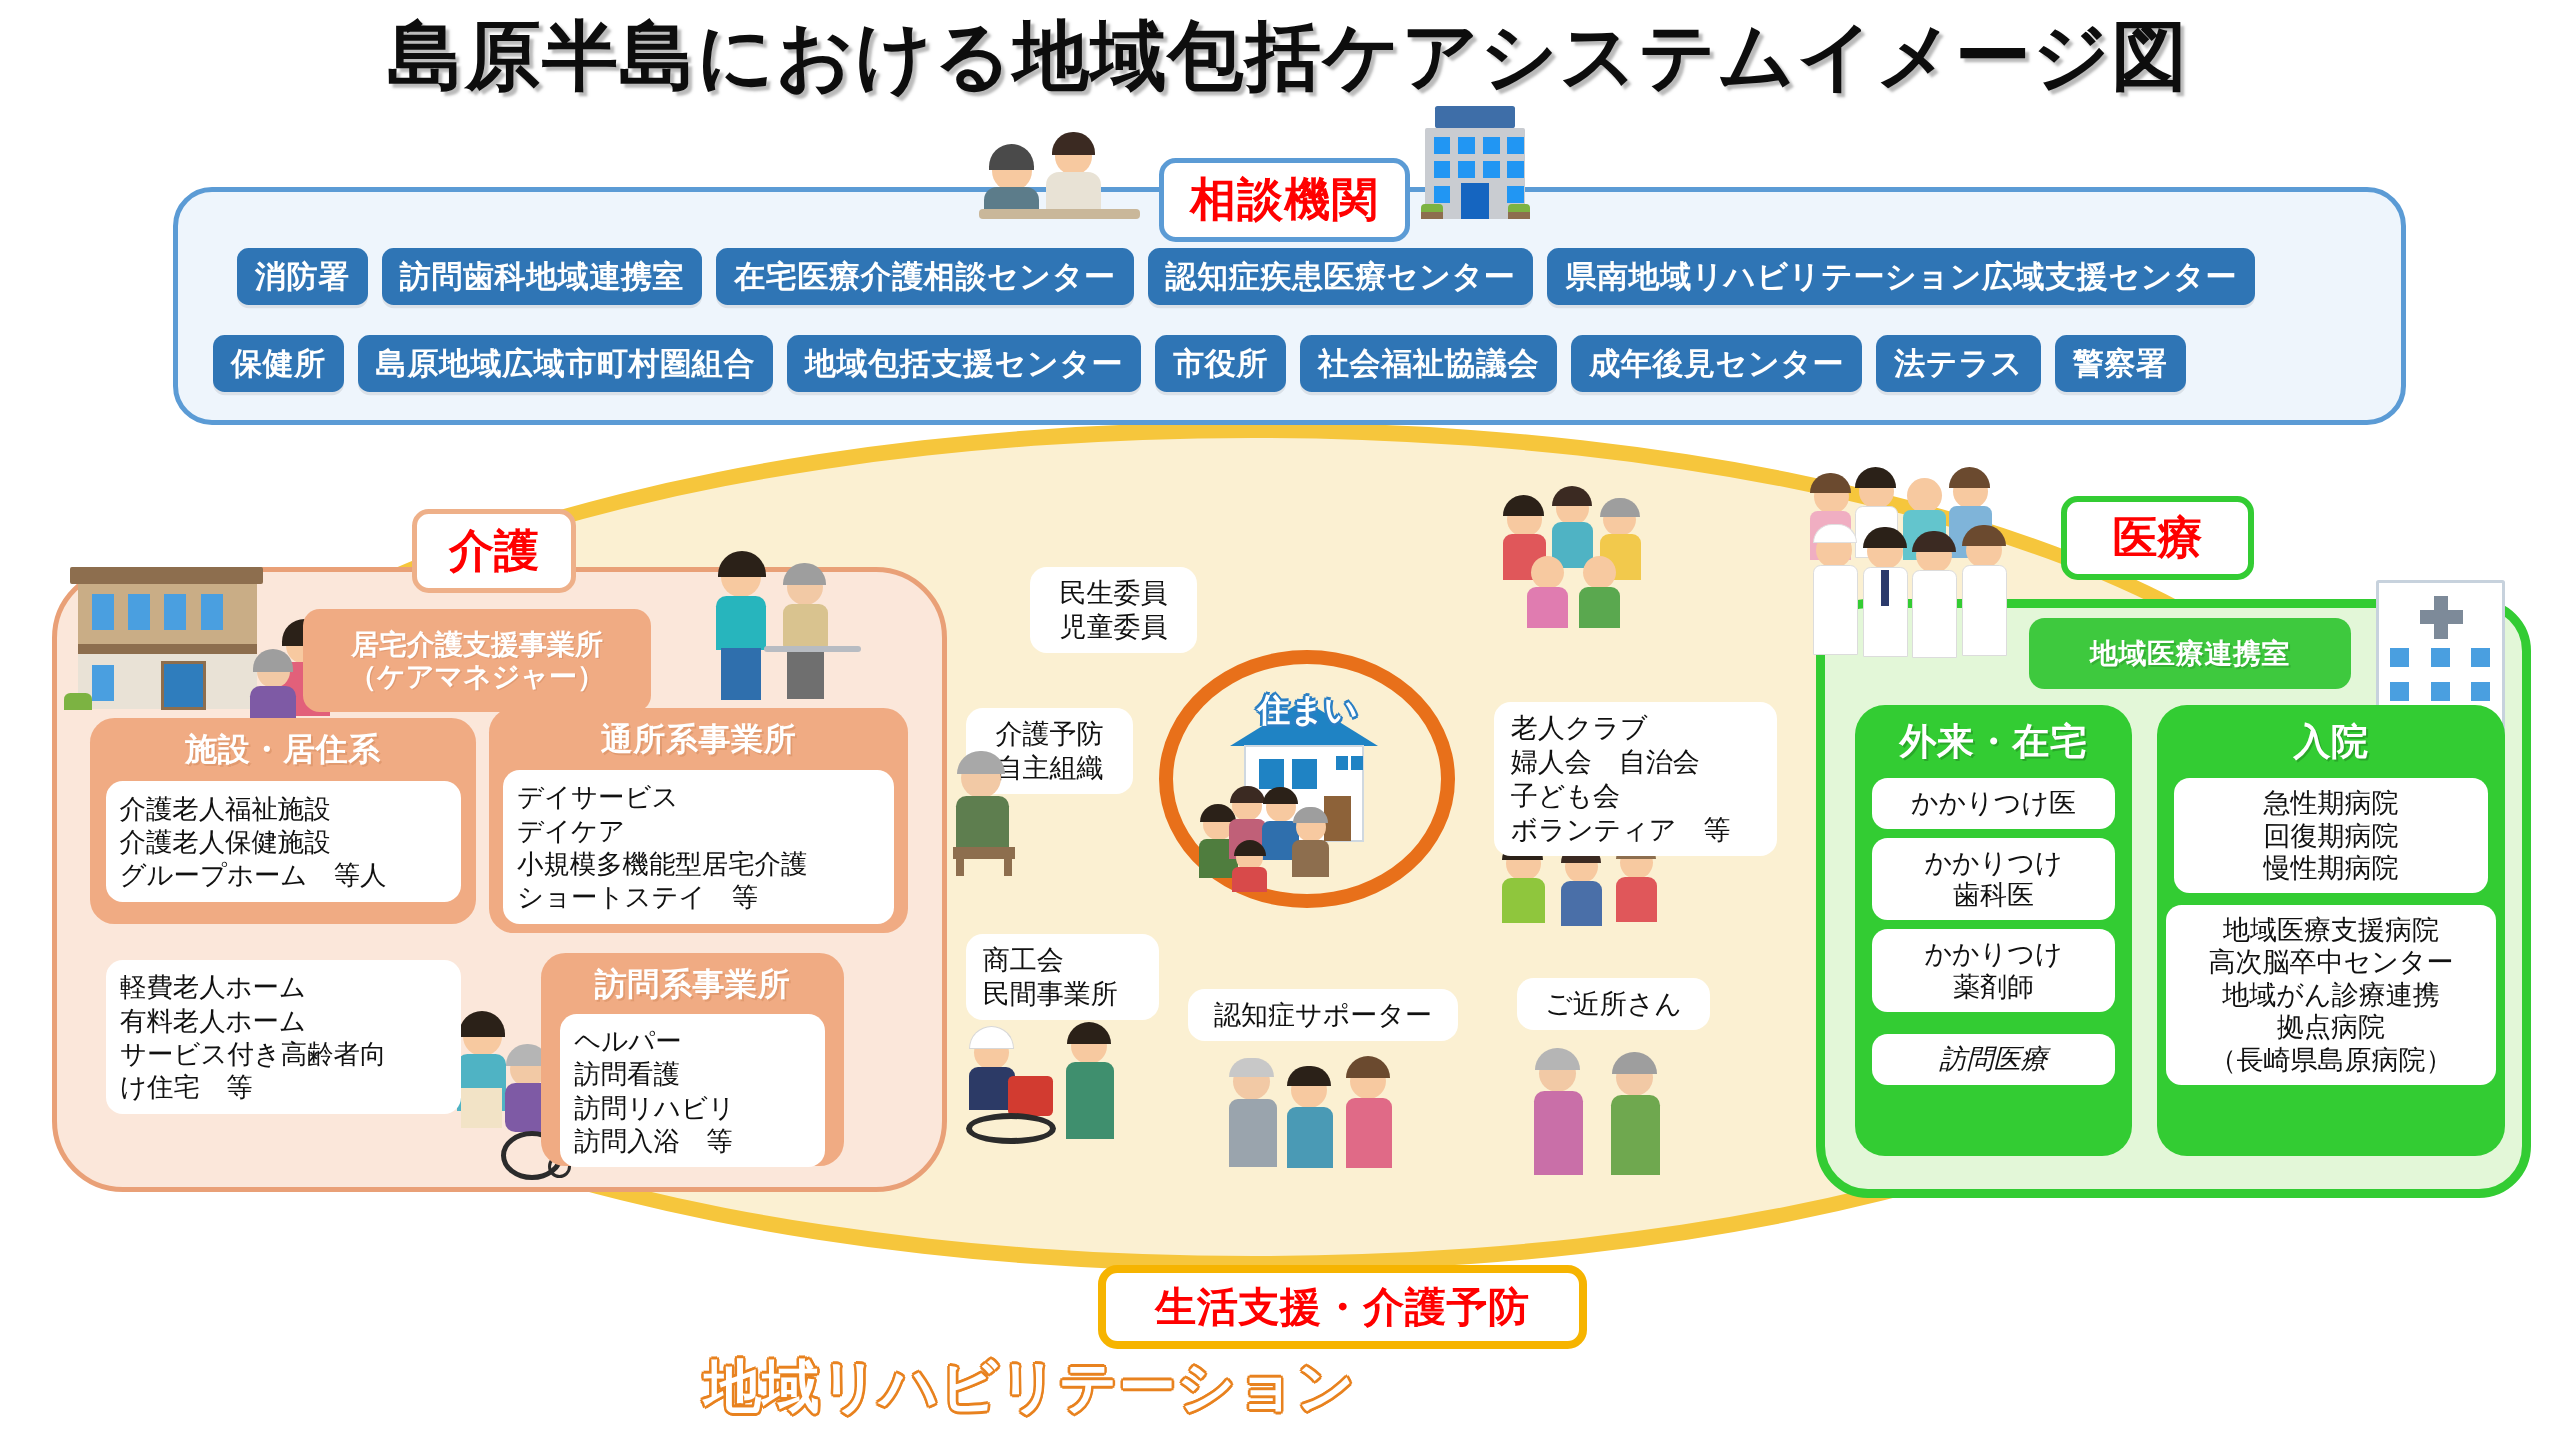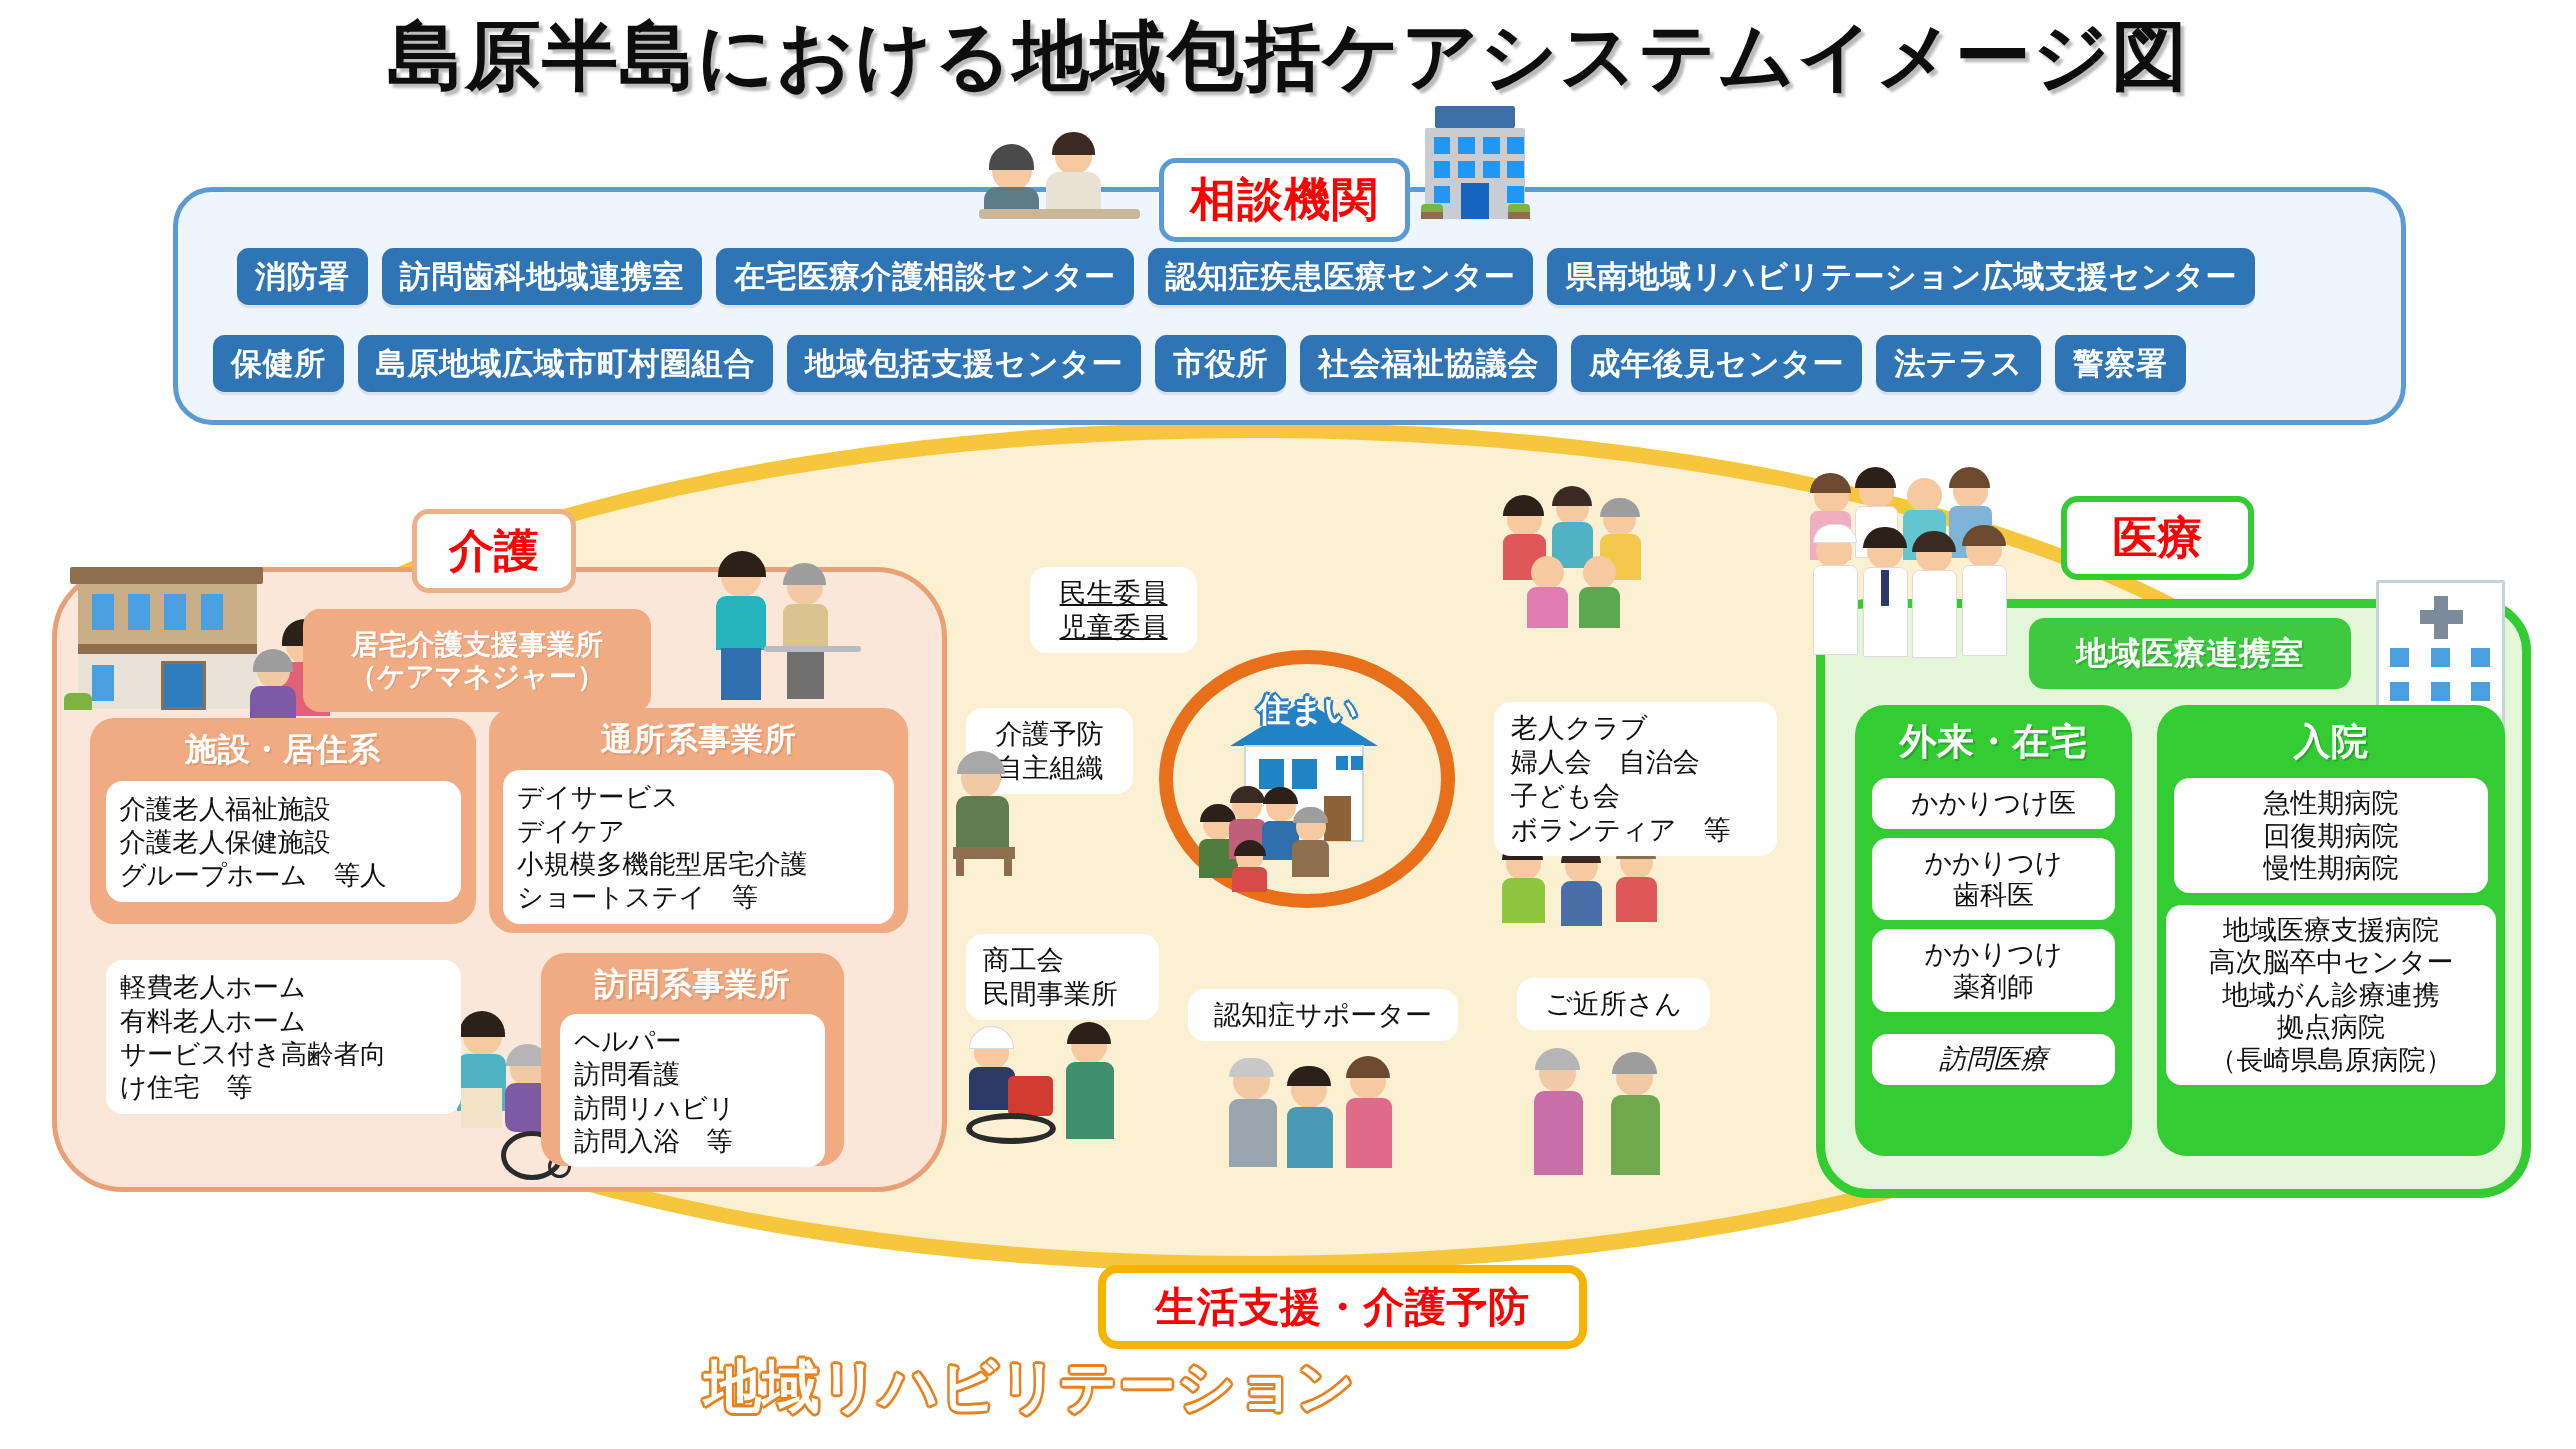--- a/index.html
+++ b/index.html
@@ -123,21 +123,21 @@
   #med-label{
     position:absolute;left:2061px;top:496px;width:193px;height:84px;
     background:#ffffff;border:6.4px solid #33cc33;border-radius:16.7px;box-sizing:border-box;
     display:flex;align-items:center;justify-content:center;
     color:#ff0000;font-size:45px;font-weight:bold;z-index:7;
   }
   #med-liaison{
     position:absolute;left:2029px;top:618px;width:322px;height:71px;
     background:#3ec93e;border-radius:15.5px;z-index:7;
     display:flex;align-items:center;justify-content:center;
-    color:#ffffff;font-size:32px;font-weight:bold;letter-spacing:0.6px;
+    color:#ffffff;font-size:28px;font-weight:bold;letter-spacing:0.6px;
     text-shadow:1.9px 1.9px 0 rgba(50,170,50,.8);
   }
   .med-col{position:absolute;background:#33cc33;border-radius:30px;z-index:6;}
   .med-col-title{
     color:#ffffff;font-size:37px;font-weight:bold;text-align:center;padding-top:11.6px;
     letter-spacing:0.6px;text-shadow:1.9px 1.9px 0 rgba(40,160,40,.85);
   }
   .med-item{
     background:#ffffff;border-radius:15.5px;color:#111;font-size:27px;line-height:1.2;
     text-align:center;padding:9px 6.4px;margin:9px 16.7px;box-sizing:border-box;
@@ -341,21 +341,21 @@
     <div class="blob" style="left:64px;top:5.2px;width:35px;height:16.7px;background:#2b2118;border-radius:17.4px 17.4px 0 0;"></div>
     <div style="position:absolute;left:63px;top:39px;width:37px;height:39px;background:#2f6fad;border-radius:7.7px 7.7px 0 0;"></div>
     <div class="blob" style="left:97px;top:30px;width:30px;height:30px;background:#f7c9a0;"></div>
     <div class="blob" style="left:94px;top:24.5px;width:35px;height:16.7px;background:#9e9e9e;border-radius:17.4px 17.4px 0 0;"></div>
     <div style="position:absolute;left:93px;top:58px;width:37px;height:37px;background:#8d6e4e;border-radius:7.7px 7.7px 0 0;"></div>
     <div class="blob" style="left:37px;top:62px;width:27px;height:27px;background:#f7c9a0;"></div>
     <div class="blob" style="left:35px;top:58px;width:32px;height:15.5px;background:#2b2118;border-radius:16px 16px 0 0;"></div>
     <div style="position:absolute;left:33px;top:85px;width:35px;height:24.5px;background:#d84a4a;border-radius:6.4px 6.4px 0 0;"></div>
   </div>
 
-  <div class="center-box" style="left:1030px;top:567px;width:167px;text-align:center;text-decoration:underline;">
+  <div class="center-box" style="left:1030px;top:567px;width:167px;text-align:center;">
     <div>民生委員</div>
     <div>児童委員</div>
   </div>
 
   <div class="center-box" style="left:966px;top:708px;width:167px;text-align:center;">
     <div>介護予防</div>
     <div>自主組織</div>
   </div>
 
   <div class="artwrap" style="left:947px;top:750px;width:97px;height:129px;z-index:7;">

